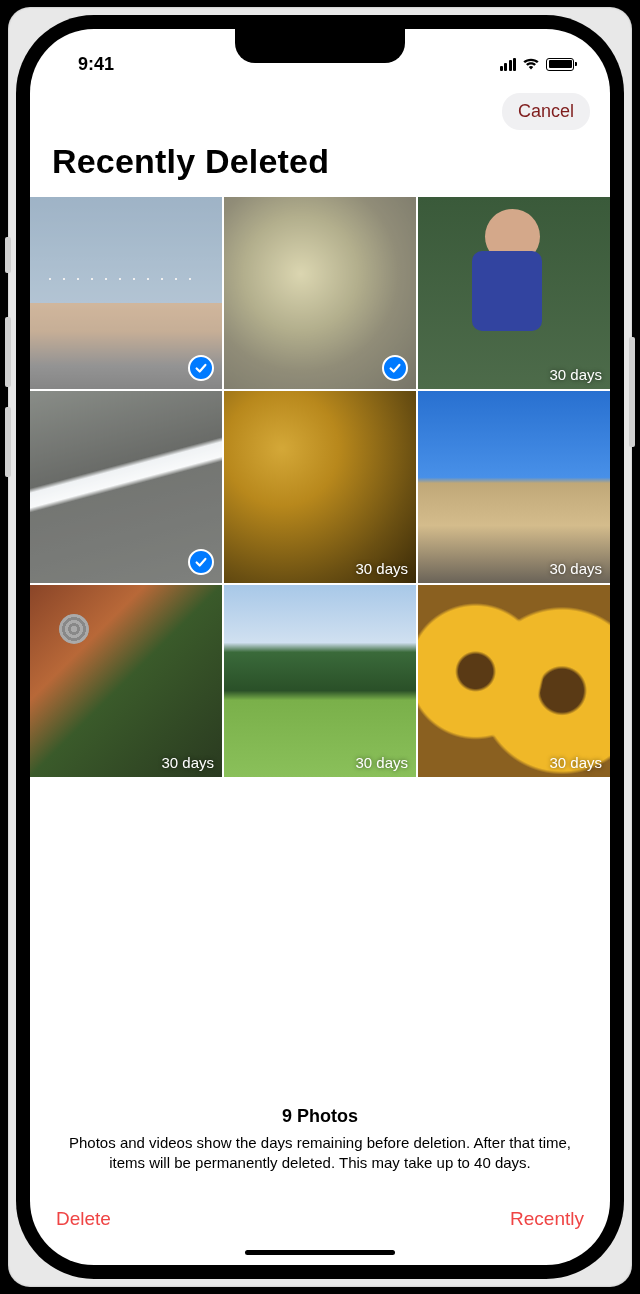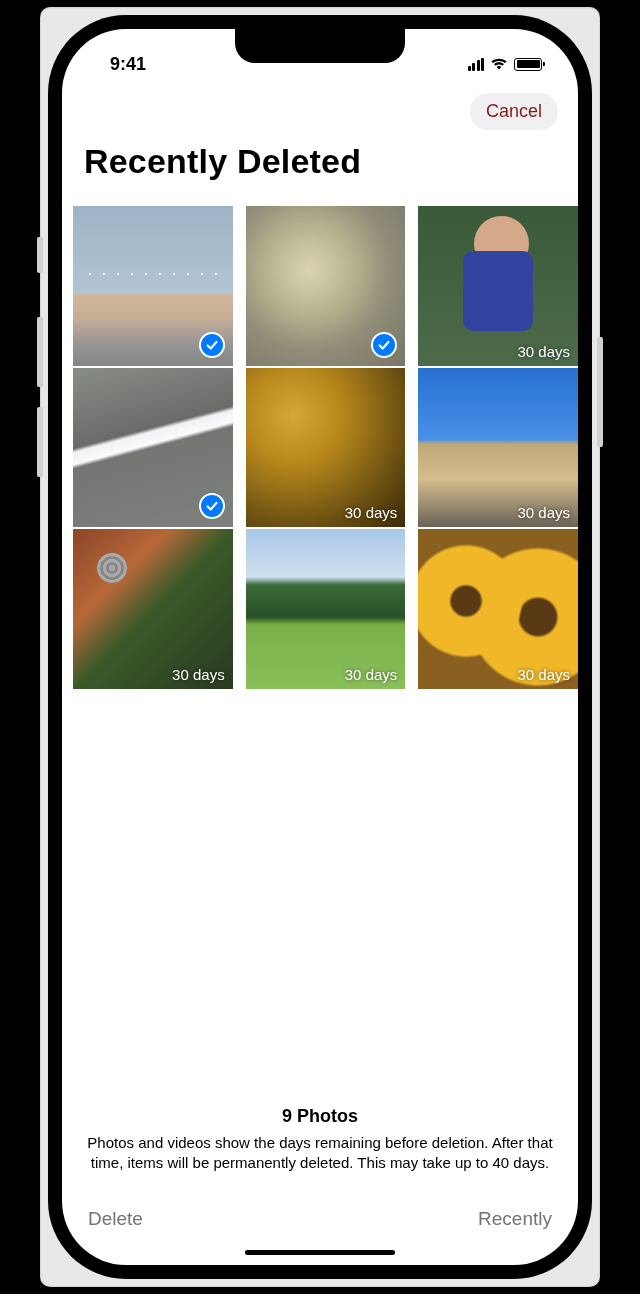--- a/index.html
+++ b/index.html
@@ -6,24 +6,24 @@
     body {
       font-family: -apple-system, BlinkMacSystemFont, "Helvetica Neue", sans-serif;
       background: #000;
       width: 640px;
       height: 1294px;
       display: flex;
       align-items: center;
       justify-content: center;
     }
     .device {
-      width: 560px;
+      width: 624px;
       height: 1280px;
       background: #e8e8e8;
-      border-radius: 10px;
+      border-radius: 22px;
       padding: 8px;
       position: relative;
       box-shadow: inset 0 0 2px rgba(0,0,0,0.3);
     }
     .device-inner {
       width: 100%;
       height: 100%;
       background: #000;
       border-radius: 78px;
       padding: 14px;
@@ -124,37 +124,36 @@
       border: none;
       border-radius: 18px;
       padding: 8px 16px;
       font-size: 18px;
       color: #7f1d1d;
       font-weight: 400;
     }
     .page-title {
       font-size: 34px;
       font-weight: 700;
-      padding: 6px 22px 25px;
+      padding: 6px 22px 16px;
       letter-spacing: 0.2px;
     }
 
     .grid {
       display: grid;
       grid-template-columns: repeat(3, 1fr);
       gap: 2px;
     }
     .cell {
       aspect-ratio: 1/1;
       position: relative;
       overflow: hidden;
       display: flex;
       align-items: center;
       justify-content: center;
-      margin-left: 11px;
     }
     .cell .thumb {
       position: absolute;
       inset: 0;
     }
     .days-label {
       position: absolute;
       bottom: 6px;
       right: 8px;
       color: #fff;
@@ -220,21 +219,21 @@
       display: flex;
       justify-content: space-between;
       align-items: center;
       padding: 20px 26px 12px;
       border-top: 0.5px solid rgba(0,0,0,0);
     }
     .toolbar button {
       background: none;
       border: none;
       font-size: 19px;
-      color: #737373;
+      color: #ef4444;
     }
     .toolbar-title {
       font-size: 19px;
       font-weight: 600;
     }
     .home-indicator {
       width: 150px;
       height: 5px;
       background: #000;
       border-radius: 3px;

